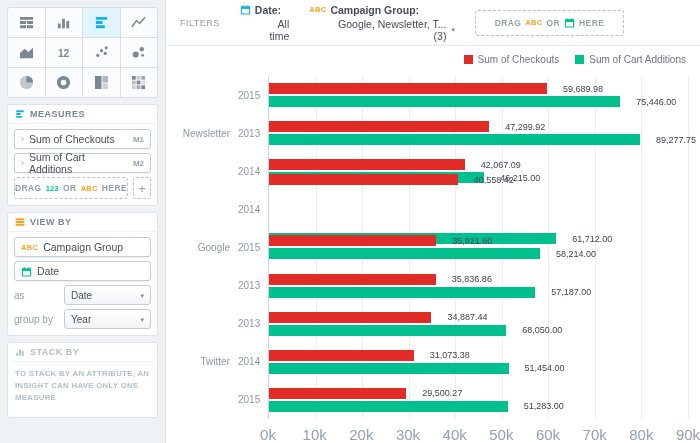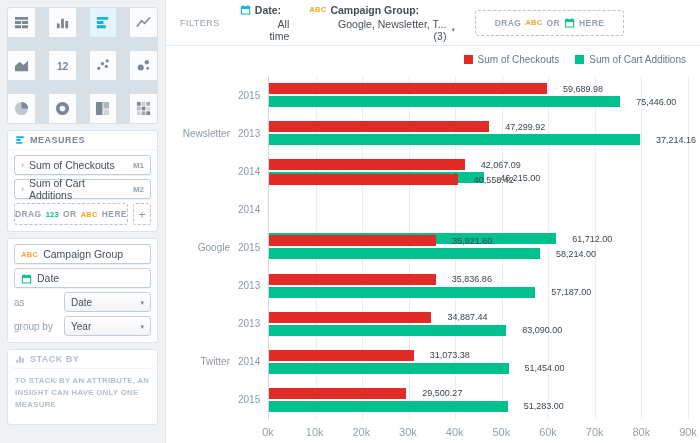--- a/index.html
+++ b/index.html
@@ -2,21 +2,21 @@
 <html><head>
 <meta charset="utf-8">
 <style>
   * { box-sizing: border-box; margin: 0; padding: 0; }
   html,body { width:700px; height:443px; }
   body { font-family:"Liberation Sans", sans-serif; background:#fff; overflow:hidden; }
   .app { display:flex; width:700px; height:443px; }
 
   
   .sidebar { width:166px; background:#eef2f5; border-right:1px solid #dde4e9; padding:7px; display:flex; flex-direction:column; gap:6px; overflow:hidden; }
-  .vis-grid { display:grid; grid-template-columns:repeat(4,1fr); gap:14px; background:#d7e0e7; border:1px solid #d7e0e7; border-radius:3px; overflow:hidden; flex-shrink:0; }
+  .vis-grid { display:grid; grid-template-columns:repeat(4,1fr); gap:1px; background:#d7e0e7; border:1px solid #d7e0e7; border-radius:3px; overflow:hidden; flex-shrink:0; }
   .vis-cell { background:#fbfcfd; height:29px; display:flex; align-items:center; justify-content:center; color:#7b8794; cursor:pointer; }
   .vis-cell.selected { background:#e2f5fc; color:#14b2e2; }
   .vis-cell svg { width:15px; height:15px; }
 
   .panel { background:#fff; border:1px solid #dde4e9; border-radius:3px; flex-shrink:0; }
   .panel-header { display:flex; align-items:center; gap:5px; padding:4px 7px; font-size:9px; font-weight:700; color:#7b8794; letter-spacing:.5px; border-bottom:1px solid #eef2f5; }
   .panel-header svg { width:10px; height:10px; }
   .panel-header.dim { color:#b3bfc9;border-radius:8px; }
   .panel-body { padding:5px 6px 6px; }
   .bucket-item { display:flex; align-items:center; gap:5px; border:1px solid #c2cdd6; border-radius:3px; height:20px; padding:0 6px; margin-bottom:4px; font-size:10.5px; color:#464e56; background:#fff; box-shadow:0 1px 1px rgba(20,40,60,.07); cursor:pointer; }
@@ -63,21 +63,21 @@
   .cat-label-row { position:absolute; left:0; width:102px; display:flex; align-items:center; justify-content:flex-end; }
   .group-name { font-size:10px; color:#8b99a6; margin-right:8px; }
   .year-label { font-size:10px; color:#8b99a6; width:30px; text-align:right; padding-right:9px; }
   .plot { position:absolute; left:102px; right:0; top:0; bottom:0; border-left:1px solid #ccd6dd; }
   .gridline { position:absolute; top:0; bottom:0; width:1px; background:#e9eef2; }
   .cat-row { position:absolute; left:0; right:0; display:flex; flex-direction:column; justify-content:center; gap:2px; }
   .bar-line { display:flex; align-items:center; width:100%; height:11px; }
   .bar { height:11px; flex-shrink:0; }
   .bar-label { font-size:9px; font-weight:400; color:#3c4650; padding-left:16px; white-space:nowrap; }
   .xaxis { position:absolute; left:102px; right:12px; bottom:4px; height:13px; }
-  .xtick { position:absolute; transform:translateX(-50%); font-size:11px; color:#94a1ad; }
+  .xtick { position:absolute; transform:translateX(-50%); font-size:15px; color:#94a1ad; }
 </style>
 </head>
 <body>
 
 <div class="app">
 
   <aside class="sidebar">
     <div class="vis-grid" id="vis-grid">
         <div class="vis-cell">
           <svg viewBox="0 0 16 16" fill="currentColor">
@@ -184,20 +184,26 @@
             <span>OR</span>
             <span class="token abc">ABC</span>
             <span>HERE</span>
           </div>
           <div class="plus-btn">+</div>
         </div>
       </div>
     </section>
 
     <section class="panel">
+      <div class="panel-header">
+        <svg viewBox="0 0 16 16" fill="#f5a623">
+            <path d="M1 2h14v3.2H1zM1 6.4h14v3.2H1zM1 10.8h14v3.2H1z"></path>
+          </svg>
+        <span>VIEW BY</span>
+      </div>
       <div class="panel-body">
         <div id="viewby-items">
             <div class="bucket-item">
               <span class="token abc">ABC</span>
               <span>Campaign Group</span>
             </div>
             <div class="bucket-item">
               <span class="icon-cal green">
                 <svg viewBox="0 0 16 16">
                   <path d="M2 4h12v10.5H2z" fill="none" stroke="currentColor" stroke-width="1.6"></path>
@@ -348,21 +354,21 @@
                 <span class="bar-label">75,446.00</span>
               </div>
             </div>
             <div class="cat-row" style="top: 11.1111%; height: 11.1111%;">
               <div class="bar-line">
                 <div class="bar" style="width:52.56%;background:#e02b27"></div>
                 <span class="bar-label">47,299.92</span>
               </div>
               <div class="bar-line">
                 <div class="bar" style="width:88.54%;background:#00c18d"></div>
-                <span class="bar-label">37,214.16</span>
+                <span class="bar-label">89,277.75</span>
               </div>
             </div>
             <div class="cat-row" style="top: 22.2222%; height: 11.1111%;">
               <div class="bar-line">
                 <div class="bar" style="width:46.74%;background:#e02b27"></div>
                 <span class="bar-label">42,067.09</span>
               </div>
               <div class="bar-line">
                 <div class="bar" style="width:51.35%;background:#00c18d"></div>
                 <span class="bar-label">46,215.00</span>
@@ -398,21 +404,21 @@
                 <span class="bar-label">57,187.00</span>
               </div>
             </div>
             <div class="cat-row" style="top: 66.6667%; height: 11.1111%;">
               <div class="bar-line">
                 <div class="bar" style="width:38.76%;background:#e02b27"></div>
                 <span class="bar-label">34,887.44</span>
               </div>
               <div class="bar-line">
                 <div class="bar" style="width:56.62%;background:#00c18d"></div>
-                <span class="bar-label">83,090.00</span>
+                <span class="bar-label">68,050.00</span>
               </div>
             </div>
             <div class="cat-row" style="top: 77.7778%; height: 11.1111%;">
               <div class="bar-line">
                 <div class="bar" style="width:34.53%;background:#e02b27"></div>
                 <span class="bar-label">31,073.38</span>
               </div>
               <div class="bar-line">
                 <div class="bar" style="width:57.17%;background:#00c18d"></div>
                 <span class="bar-label">51,454.00</span>

